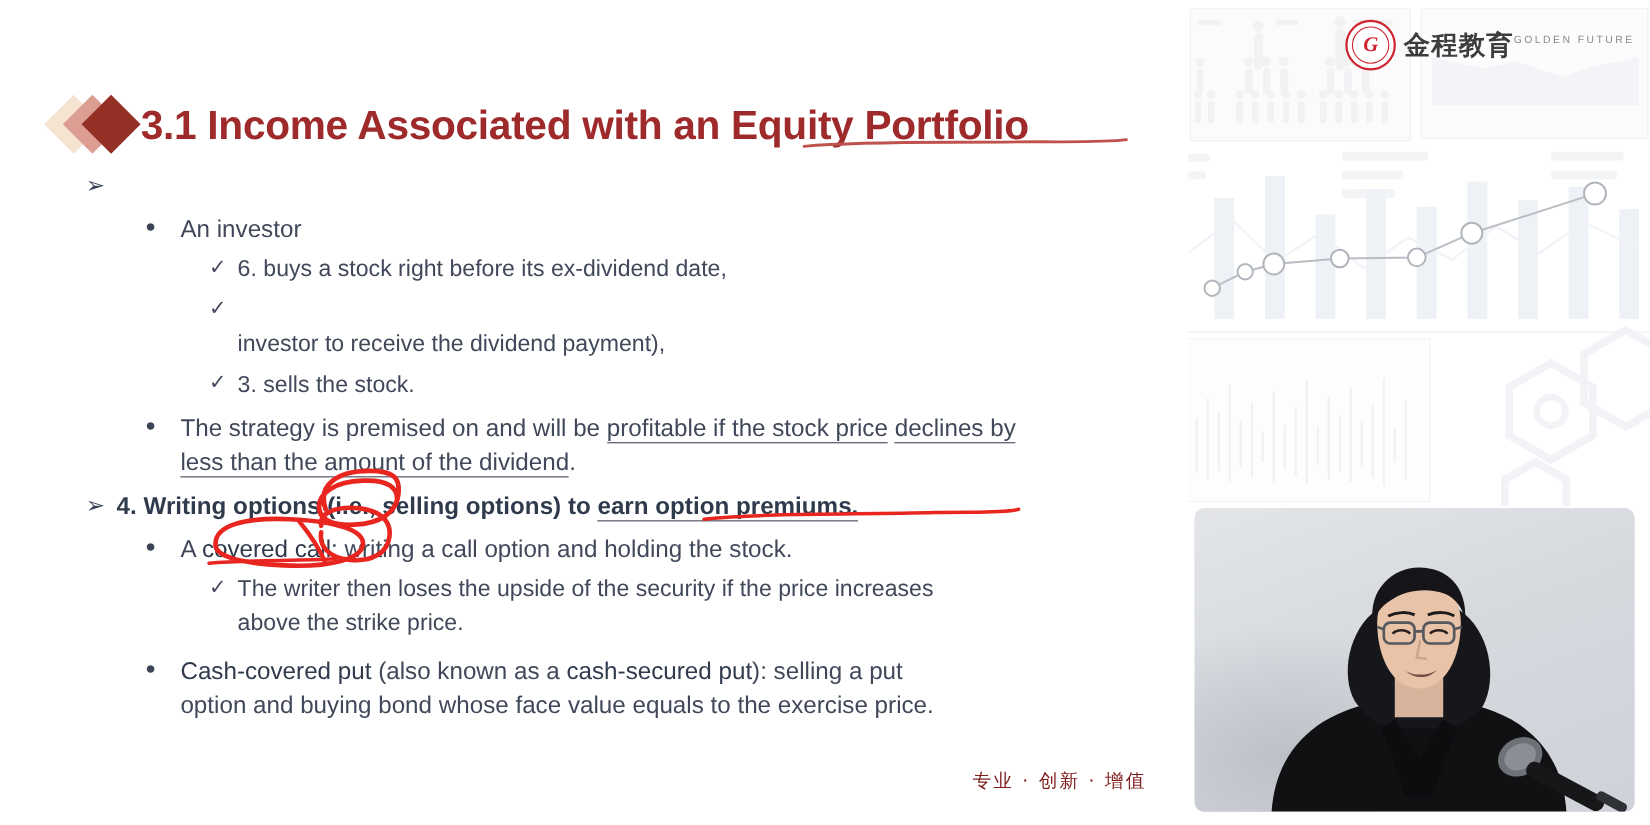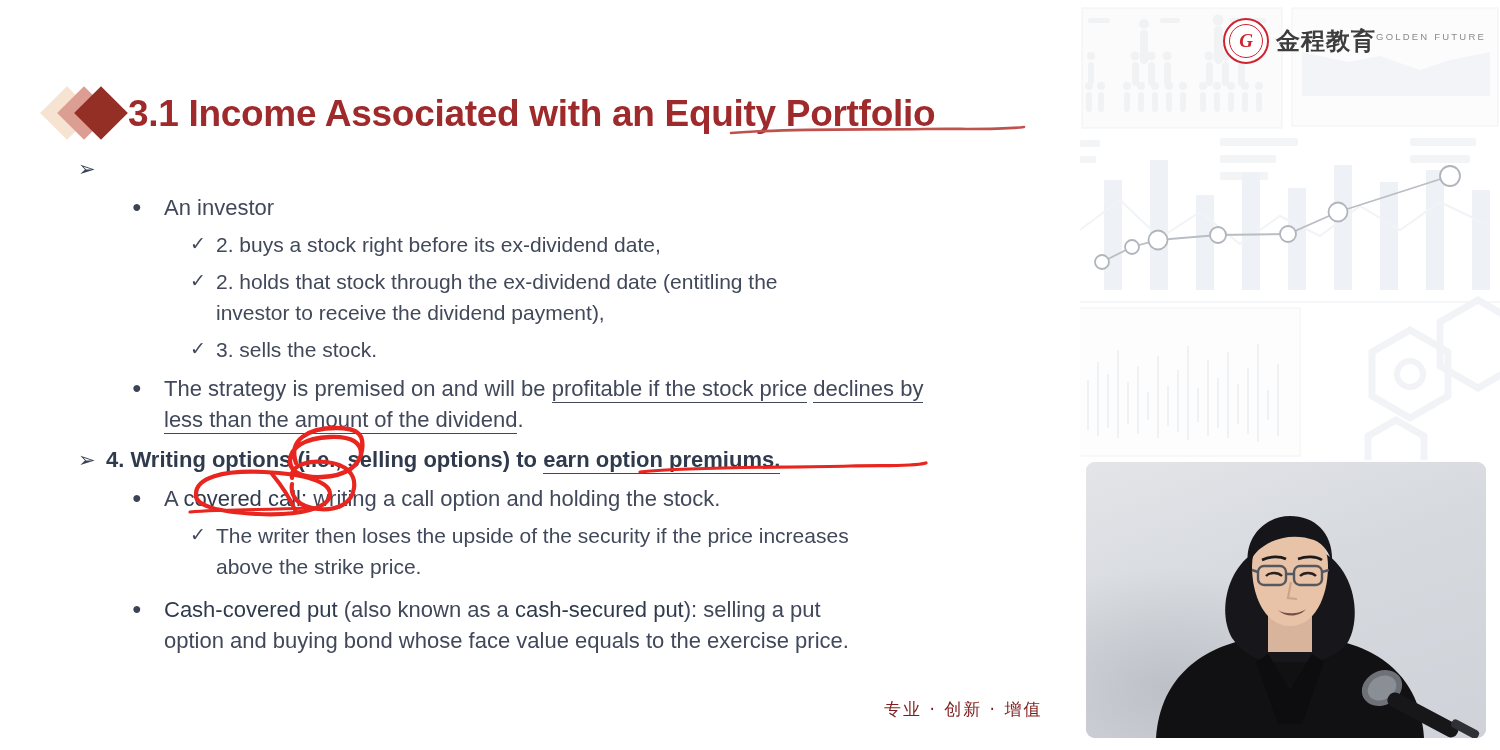--- a/index.html
+++ b/index.html
@@ -99,27 +99,27 @@
         <span class="mk">➢</span>
       </div>
 
       <div class="row lvl2">
         <span class="mk">●</span>
         <span class="tx">An investor</span>
       </div>
 
       <div class="row lvl3">
         <span class="mk">✓</span>
-        <span class="tx">2. buys a stock right before its ex-dividend date,</span>
+        <span class="tx">6. buys a stock right before its ex-dividend date,</span>
       </div>
 
       <div class="row lvl3">
         <span class="mk">✓</span>
         <span class="tx">
-          <span>2. holds that stock through the ex-dividend date (entitling the</span><br>
+          <br>
           <span>investor to receive the dividend payment),</span>
         </span>
       </div>
 
       <div class="row lvl3">
         <span class="mk">✓</span>
         <span class="tx">3. sells the stock.</span>
       </div>
 
       <div class="row lvl2">

